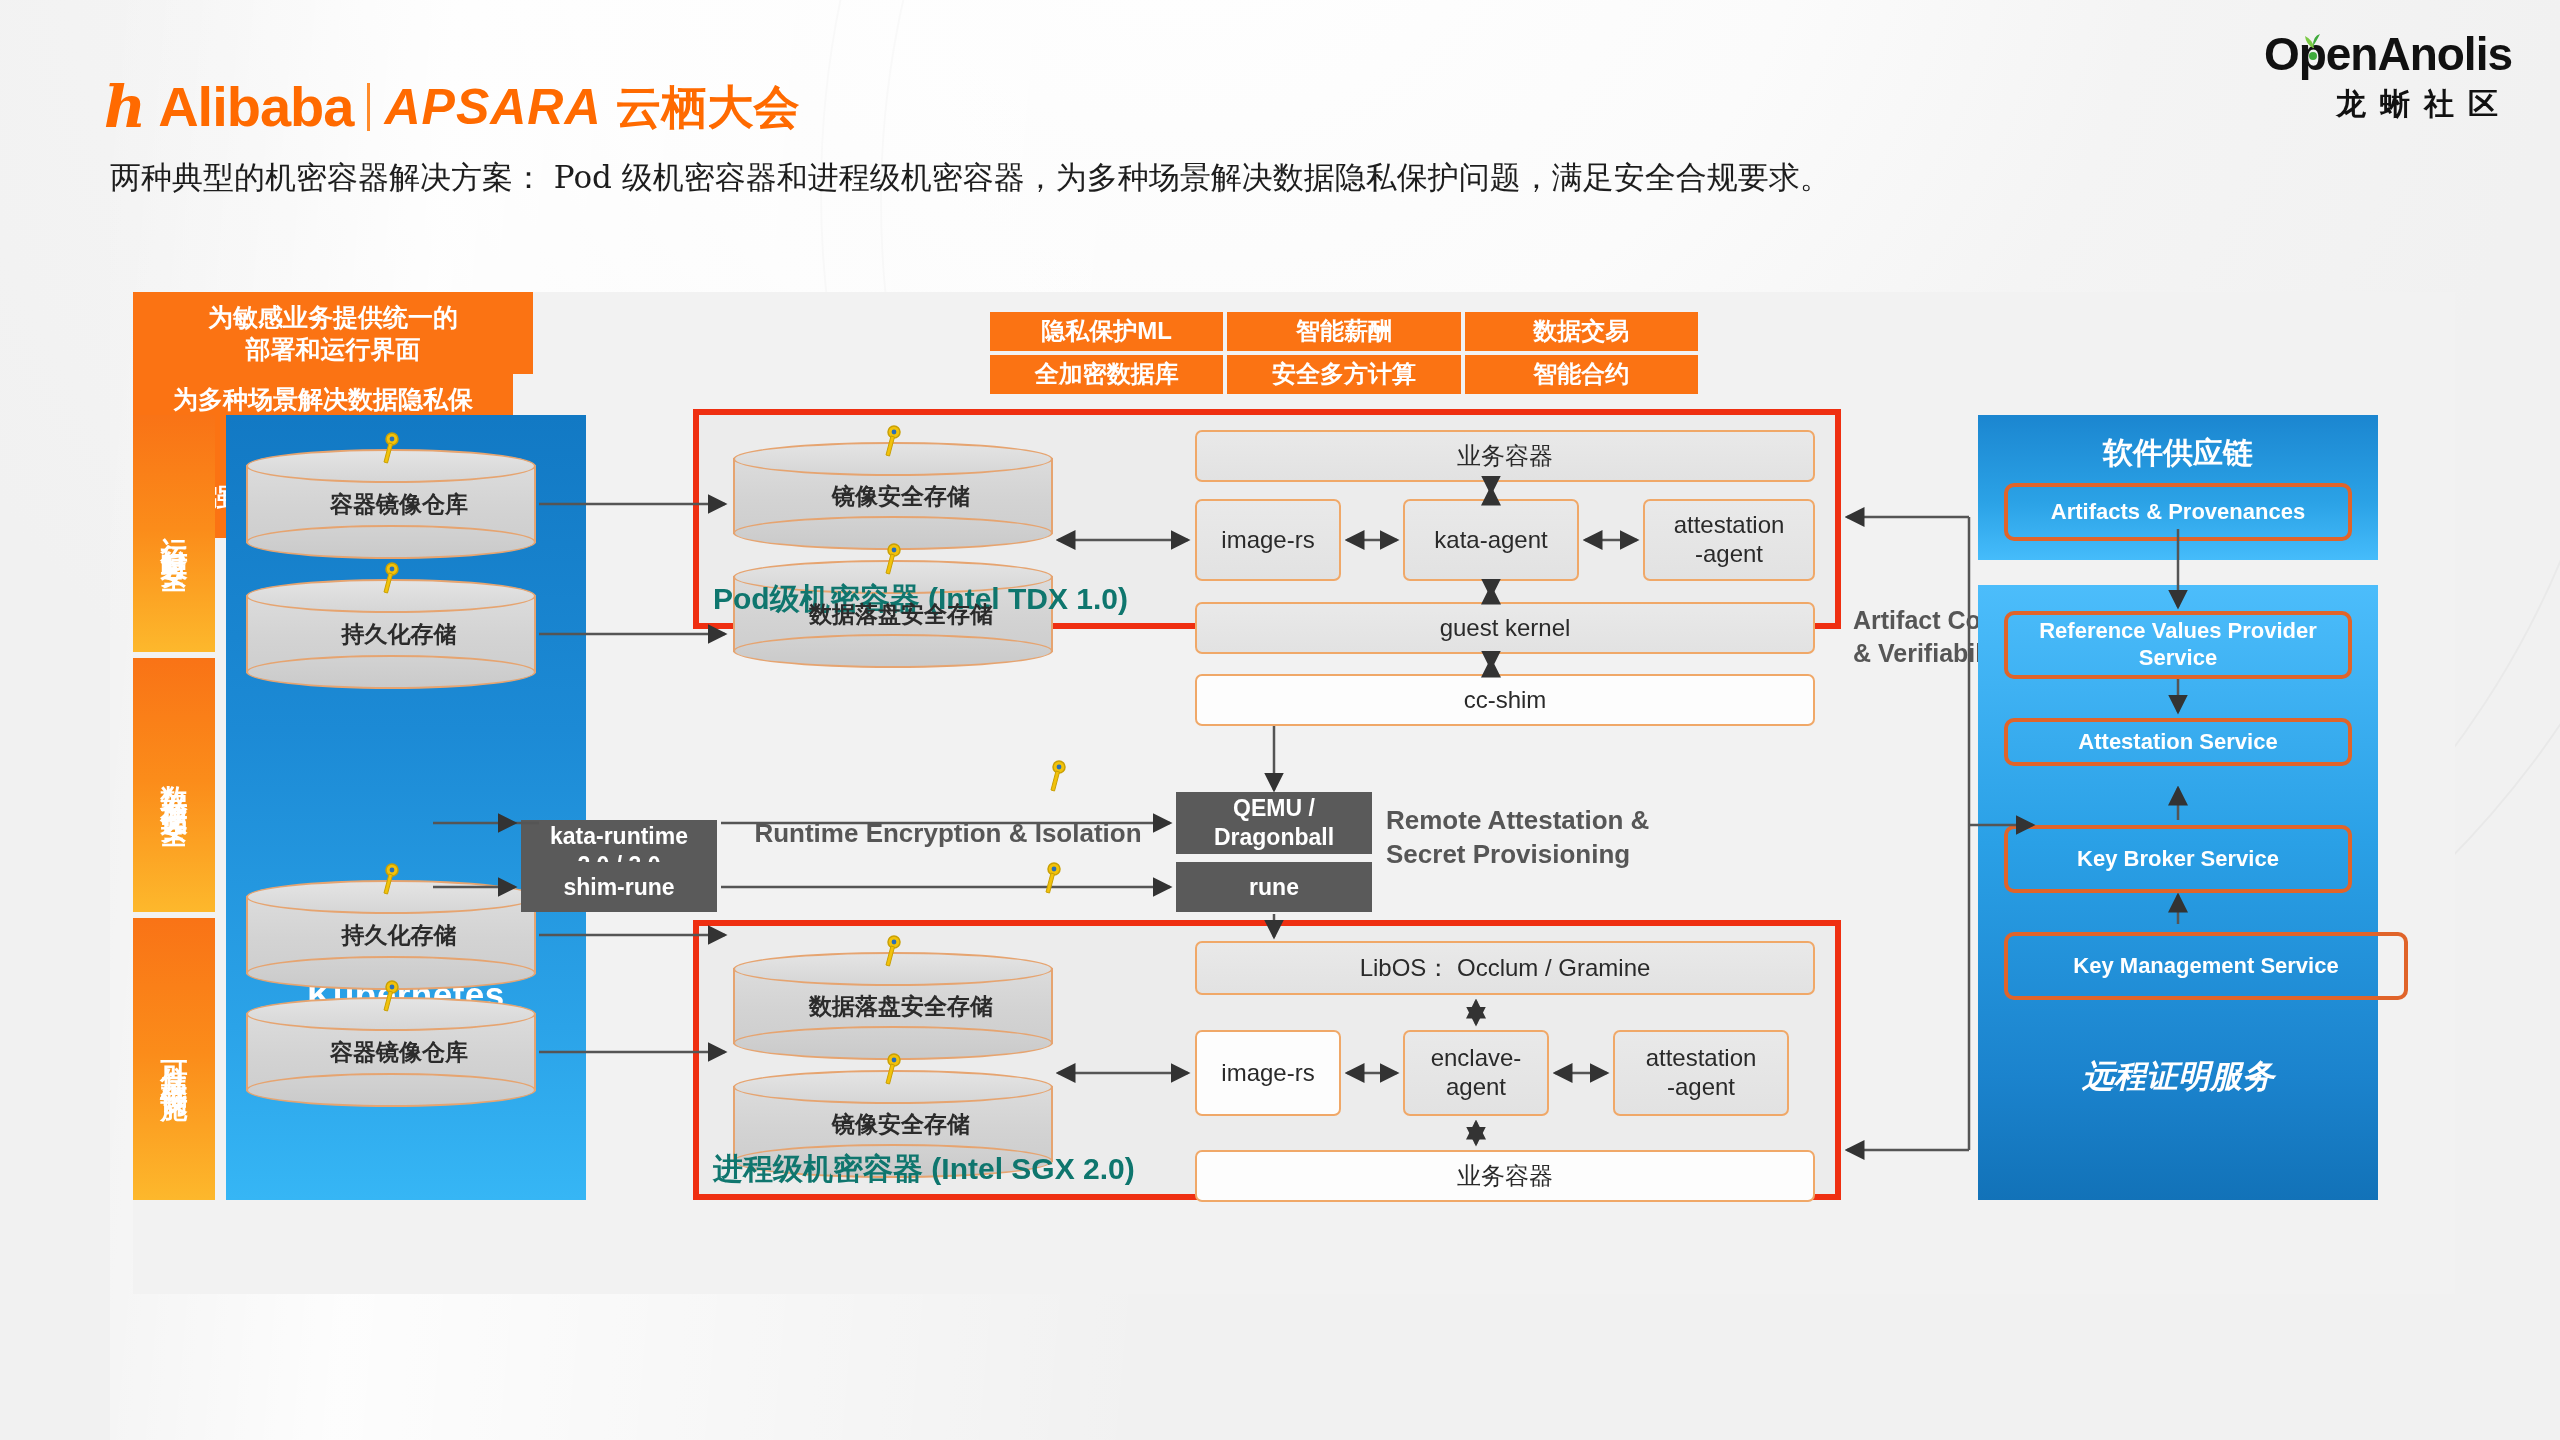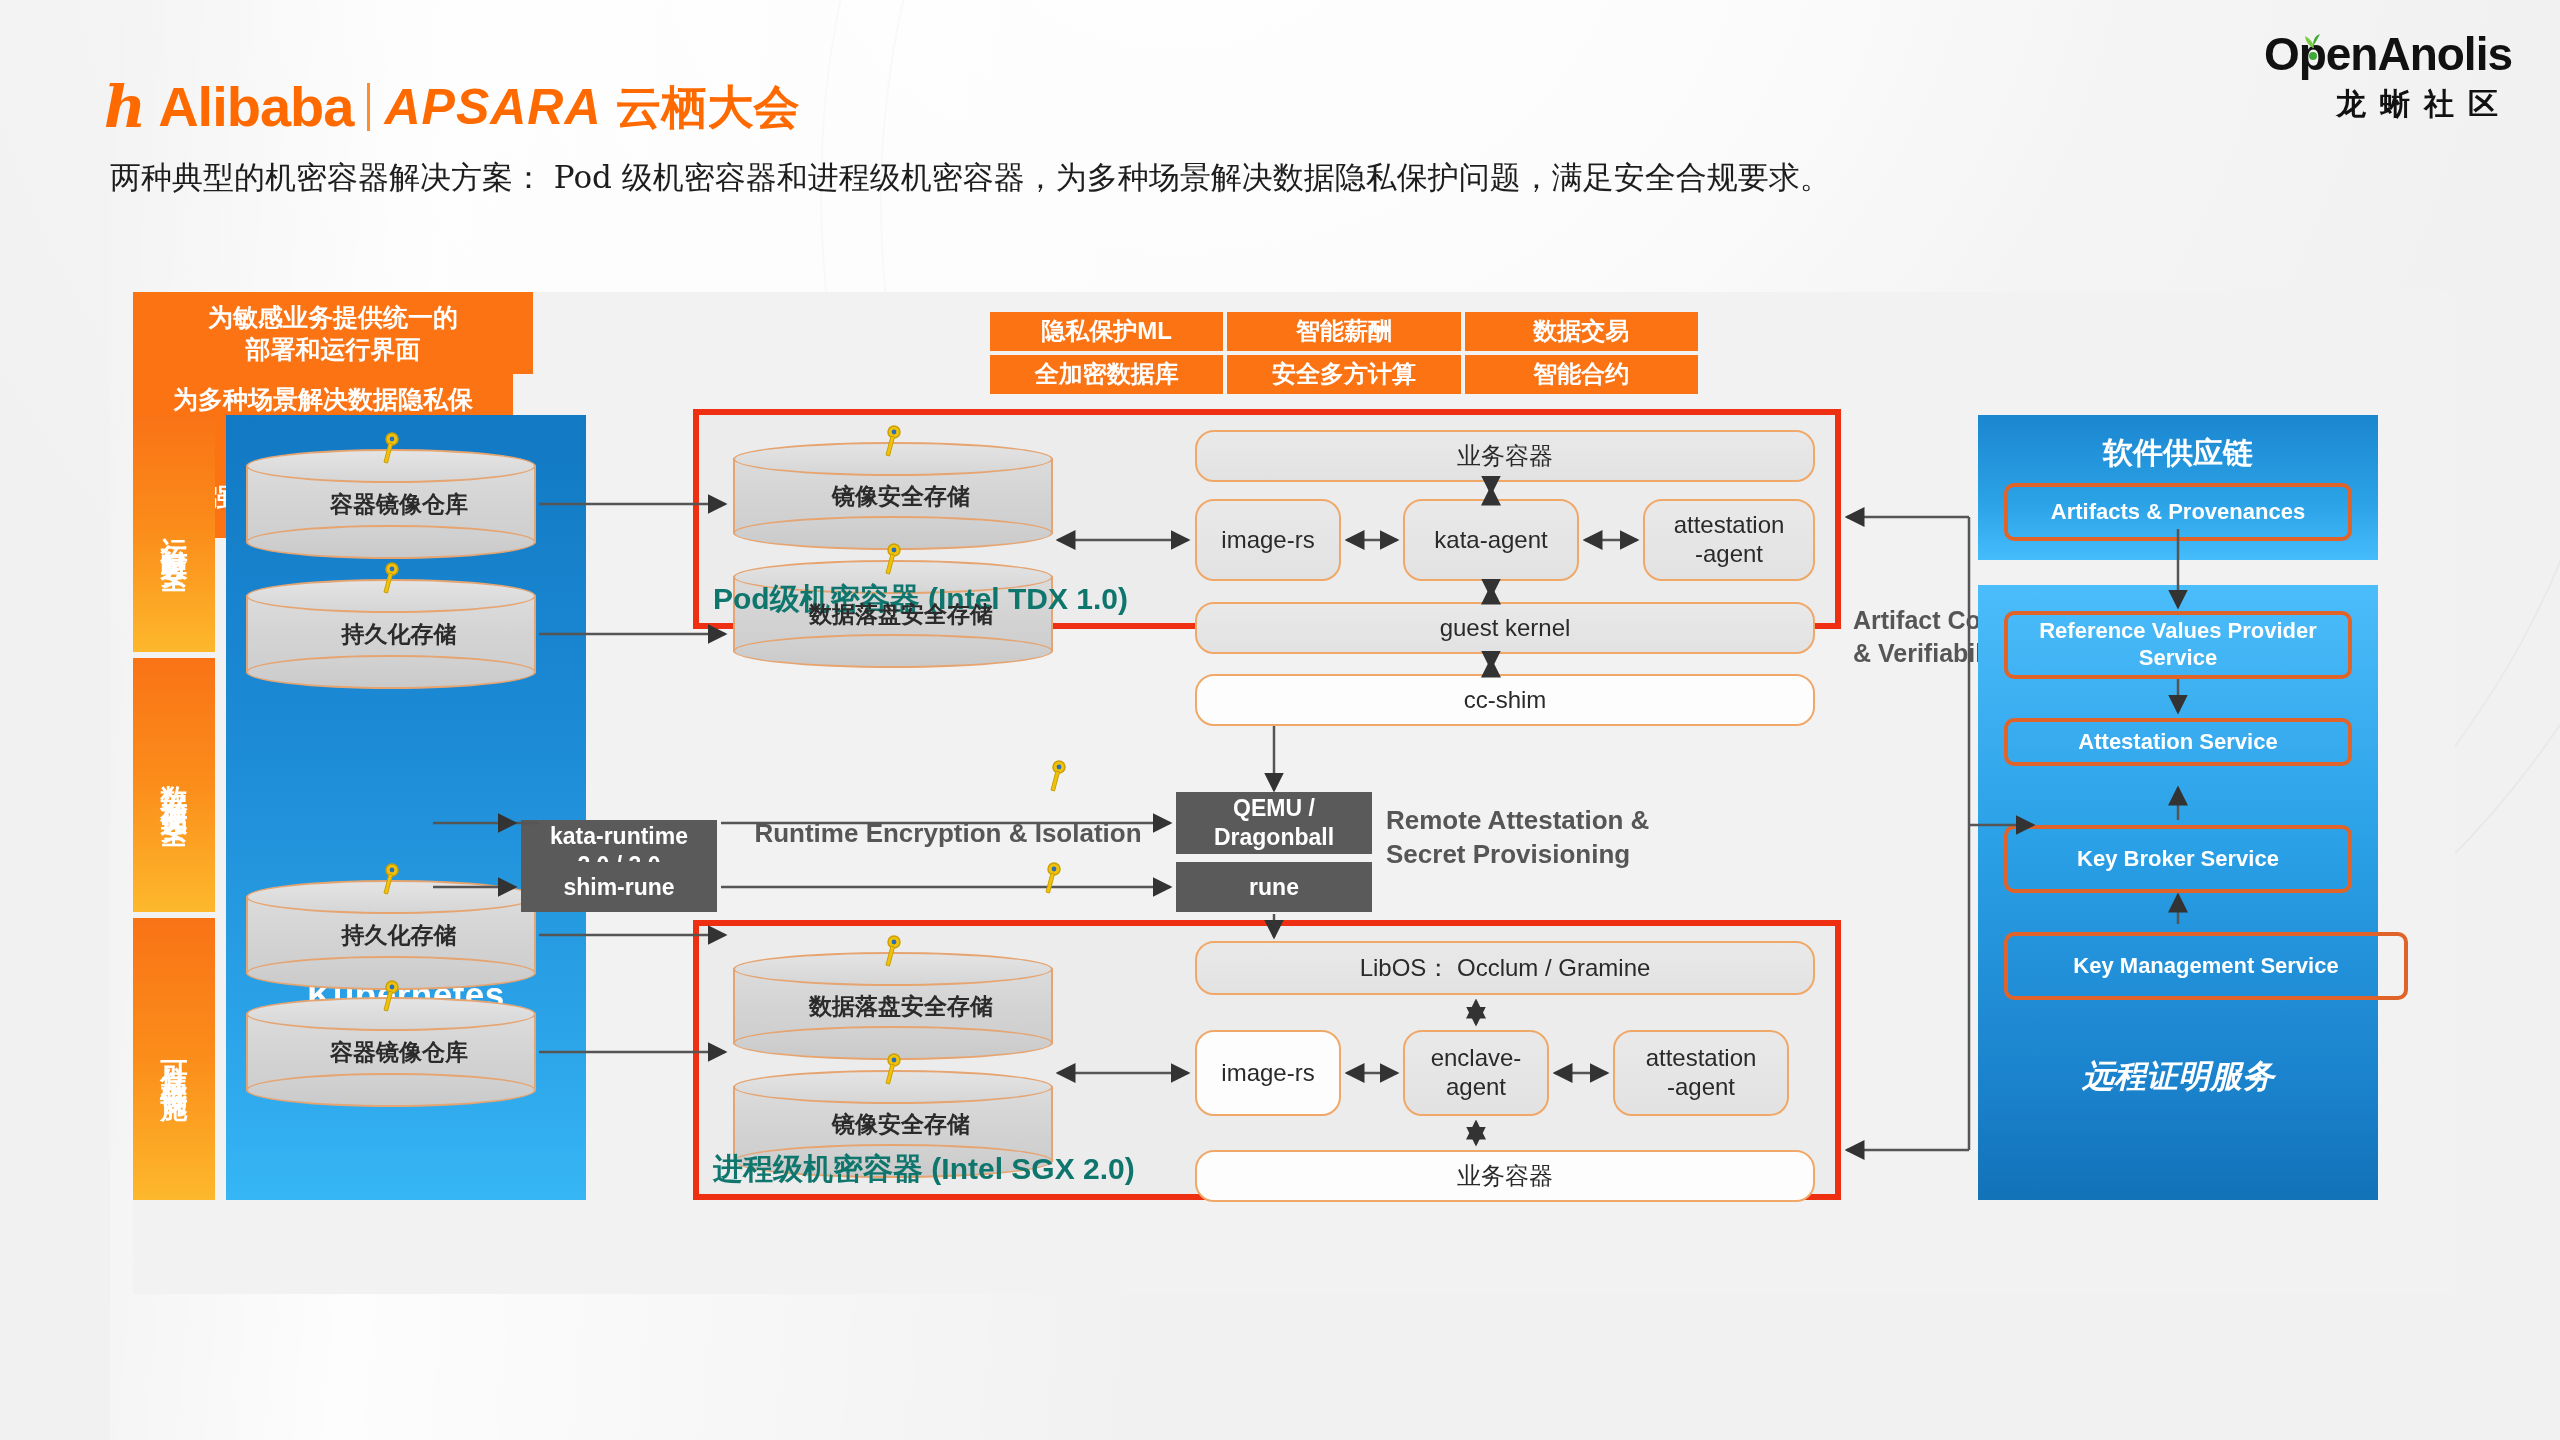--- a/index.html
+++ b/index.html
@@ -136,21 +136,21 @@
 
   
   .redpanel{
     border:6px solid #ef2f11;background:#ececec;box-sizing:border-box;
   }
   .rp1{left:560px;top:117px;width:1148px;height:220px;}
   .rp-title{position:absolute;font-size:30px;font-weight:bold;color:#0f766e;}
 
   
   .obox{
-    position:absolute;border:2px solid #f0a868;border-radius:19px;
+    position:absolute;border:2px solid #f0a868;border-radius:7px;
     background:linear-gradient(180deg,#e9e9e9,#e2e2e2);
     display:flex;align-items:center;justify-content:center;text-align:center;
     font-size:24px;color:#2a2a2a;line-height:1.2;box-sizing:border-box;
   }
   .obox.white{background:#fdfdfd;}
 
   
   .gbox{
     position:absolute;background:#5a5a5a;color:#fff;font-weight:bold;font-size:23px;
     display:flex;align-items:center;justify-content:center;text-align:center;line-height:1.25;

